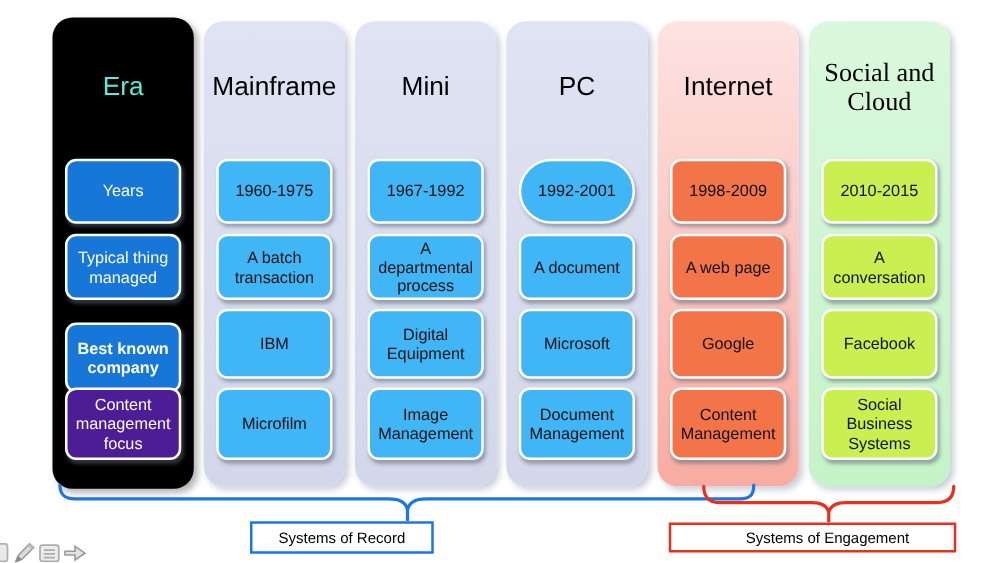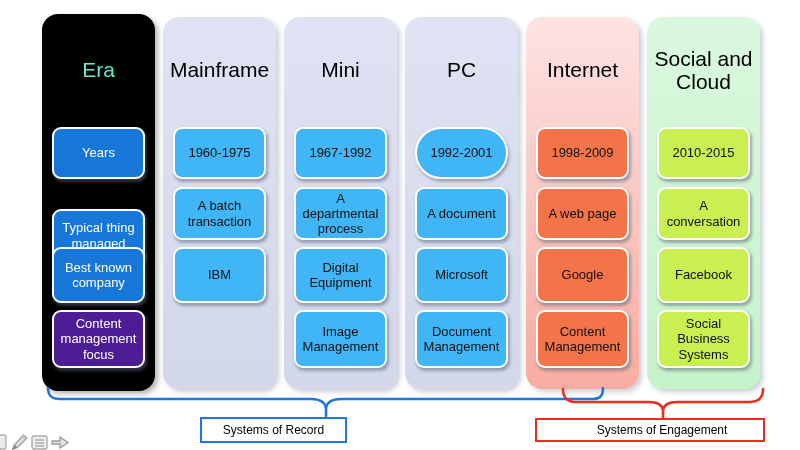--- a/index.html
+++ b/index.html
@@ -18,22 +18,22 @@
   .col-era .col-header{top:23px;}
 
   .cell{position:absolute; left:10px; right:10px; border-radius:9px; border:2px solid #ffffff;
         display:flex; align-items:center; justify-content:center; text-align:center;
         font-size:13px; line-height:1.18; padding:1px 2px; box-sizing:border-box;
         box-shadow:1.5px 2.5px 3px rgba(90,100,120,.5); color:#111;}
   .cell-r0{top:110px; height:52px;}
   .cell-r1{top:170px; height:53px;}
   .cell-r2{top:230px; height:56px;}
   .cell-r3{top:293px; height:58px;}
-  .col-era .cell-r0{top:113px;} .col-era .cell-r1{top:173px;margin-top:22px;}
-  .col-era .cell-r2{top:233px;} .col-era .cell-r3{top:296px;}
+  .col-era .cell-r0{top:113px;} .col-era .cell-r1{top:173px;}
+  .col-era .cell-r2{top:244px;font-weight:bold;} .col-era .cell-r3{top:296px;}
 
   
   .braces-svg{position:absolute; left:0; top:0; pointer-events:none;}
 
   
   .group-label{position:absolute; background:#ffffff; display:flex; align-items:center;
                justify-content:center; font-size:12px; color:#000; box-sizing:border-box;
                white-space:nowrap;}
   .label-record{left:200px; top:417px; width:147px; height:26px; border:2px solid #1d76e2;}
   .label-engagement{left:535px; top:418px; width:230px; height:24px; border:2px solid #e8301d;}
@@ -53,20 +53,21 @@
     <div class="cell cell-r1" style="background: rgb(23, 119, 217); color: rgb(255, 255, 255); border-color: rgb(255, 255, 255);">Typical thing managed</div>
     <div class="cell cell-r2" style="background: rgb(23, 119, 217); color: rgb(255, 255, 255); border-color: rgb(255, 255, 255);">Best known company</div>
     <div class="cell cell-r3" style="background: #4c1d95; color: rgb(255, 255, 255); border-color: rgb(255, 255, 255);">Content management focus</div>
   </div>
 
   <div class="column c1" style="background: linear-gradient(rgb(223, 227, 243), rgb(210, 215, 234));">
     <div class="col-header" style="color: rgb(0, 0, 0);">Mainframe</div>
     <div class="cell cell-r0" style="background: rgb(64, 182, 246); color: rgb(17, 17, 17); border-color: rgb(255, 255, 255);">1960-1975</div>
     <div class="cell cell-r1" style="background: rgb(64, 182, 246); color: rgb(17, 17, 17); border-color: rgb(255, 255, 255);">A batch transaction</div>
     <div class="cell cell-r2" style="background: rgb(64, 182, 246); color: rgb(17, 17, 17); border-color: rgb(255, 255, 255);">IBM</div>
+    <div class="cell cell-r3" style="background: rgb(64, 182, 246); color: rgb(17, 17, 17); border-color: rgb(255, 255, 255);">Microfilm</div>
   </div>
 
   <div class="column c2" style="background: linear-gradient(rgb(223, 227, 243), rgb(210, 215, 234));">
     <div class="col-header" style="color: rgb(0, 0, 0);">Mini</div>
     <div class="cell cell-r0" style="background: rgb(64, 182, 246); color: rgb(17, 17, 17); border-color: rgb(255, 255, 255);">1967-1992</div>
     <div class="cell cell-r1" style="background: rgb(64, 182, 246); color: rgb(17, 17, 17); border-color: rgb(255, 255, 255);">A departmental process</div>
     <div class="cell cell-r2" style="background: rgb(64, 182, 246); color: rgb(17, 17, 17); border-color: rgb(255, 255, 255);">Digital Equipment</div>
     <div class="cell cell-r3" style="background: rgb(64, 182, 246); color: rgb(17, 17, 17); border-color: rgb(255, 255, 255);">Image Management</div>
   </div>
 
@@ -80,21 +81,21 @@
 
   <div class="column c4" style="background: linear-gradient(rgb(253, 227, 226), rgb(248, 172, 161));">
     <div class="col-header" style="color: rgb(0, 0, 0);">Internet</div>
     <div class="cell cell-r0" style="background: rgb(244, 116, 74); color: rgb(17, 17, 17); border-color: rgb(255, 255, 255);">1998-2009</div>
     <div class="cell cell-r1" style="background: rgb(244, 116, 74); color: rgb(17, 17, 17); border-color: rgb(255, 255, 255);">A web page</div>
     <div class="cell cell-r2" style="background: rgb(244, 116, 74); color: rgb(17, 17, 17); border-color: rgb(255, 255, 255);">Google</div>
     <div class="cell cell-r3" style="background: rgb(244, 116, 74); color: rgb(17, 17, 17); border-color: rgb(255, 255, 255);">Content Management</div>
   </div>
 
   <div class="column c5" style="background: linear-gradient(rgb(218, 248, 222), rgb(197, 243, 200));">
-    <div class="col-header" style="color: rgb(0, 0, 0);">Social and Cloud</div>
+    <div class="col-header" style="color: rgb(0, 0, 0); font-family: Liberation Serif, serif;">Social and Cloud</div>
     <div class="cell cell-r0" style="background: rgb(201, 239, 80); color: rgb(17, 17, 17); border-color: rgb(255, 255, 255);">2010-2015</div>
     <div class="cell cell-r1" style="background: rgb(201, 239, 80); color: rgb(17, 17, 17); border-color: rgb(255, 255, 255);">A conversation</div>
     <div class="cell cell-r2" style="background: rgb(201, 239, 80); color: rgb(17, 17, 17); border-color: rgb(255, 255, 255);">Facebook</div>
     <div class="cell cell-r3" style="background: rgb(201, 239, 80); color: rgb(17, 17, 17); border-color: rgb(255, 255, 255);">Social Business Systems</div>
   </div>
 
   <svg class="braces-svg" width="800" height="450" viewBox="0 0 800 450">
     <path id="brace-record" d="M48,388 C48,396 52,399 60,399 L311,399 C320,399 325,402 326,408 L326,416
              M326,416 L326,408 C327,402 332,399 341,399 L592,399 C600,399 603,396 603,388" fill="none" stroke-width="2.6" stroke-linecap="round" stroke-linejoin="round" stroke="#1d76e2"></path>
     <path id="brace-engagement" d="M563,389 C563,397 567,402 575,402 L649,402 C657,402 662,405 663,410 L663,417

